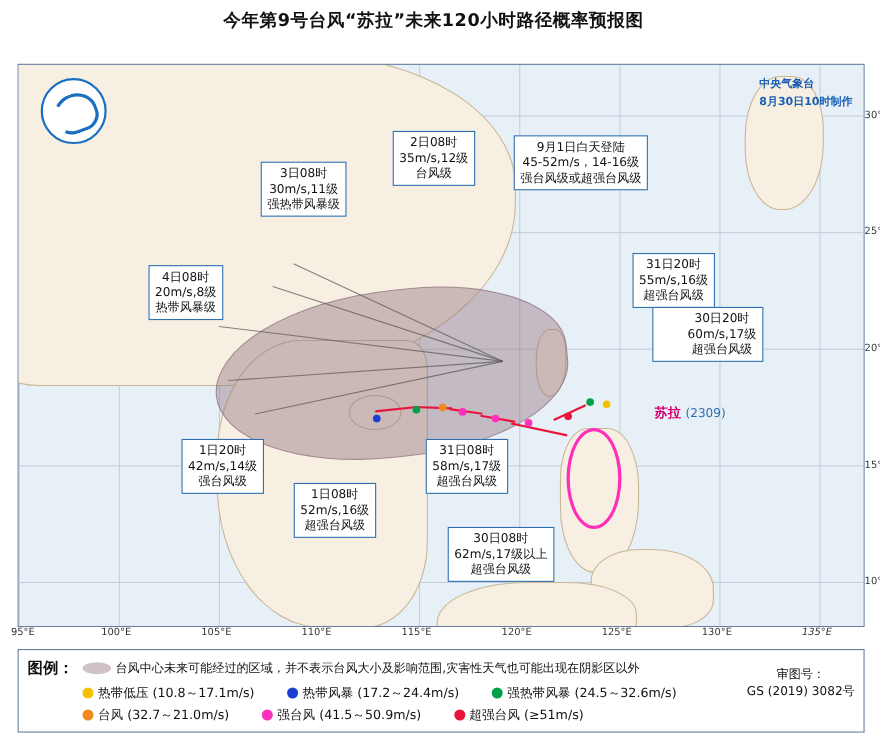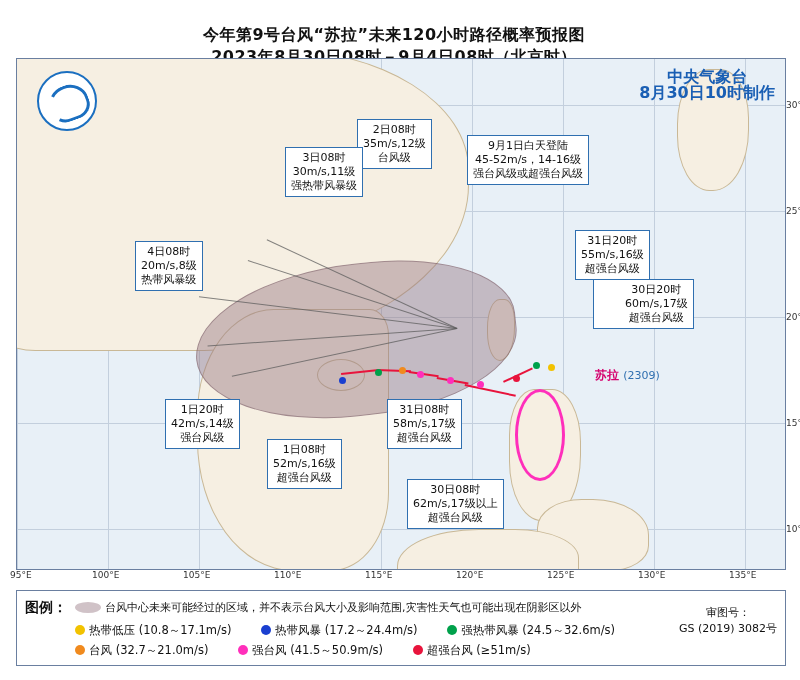--- a/index.html
+++ b/index.html
@@ -5,21 +5,21 @@
   html,body{margin:0;padding:0;}
   body{
     width:800px;height:680px;
     background:#ffffff;
     font-family:"DejaVu Sans","Liberation Sans",sans-serif;
     color:#111;
     position:relative;
     overflow:hidden;
   }
   .title-block{
-    position:absolute;left:0;top:8px;width:788px;text-align:center;margin-top:16px;
+    position:absolute;left:0;top:8px;width:788px;text-align:center;
   }
   .title-line{
     font-size:16px;font-weight:bold;letter-spacing:0.5px;line-height:22px;color:#111;
   }
   .map-frame{
     position:absolute;left:16px;top:58px;width:768px;height:510px;
     border:1px solid #6a7fa0;
     background:#eef3f8;
     overflow:hidden;
   }
@@ -41,22 +41,22 @@
   .logo-badge{
     position:absolute;left:20px;top:12px;width:56px;height:56px;border-radius:50%;
     background:#ffffff;border:2px solid #1b6fc0;
   }
   .logo-badge:after{
     content:"";position:absolute;left:10px;top:12px;width:34px;height:30px;
     border:3px solid #1b6fc0;border-radius:50% 50% 40% 40%;
     border-left-color:transparent;transform:rotate(-20deg);
   }
   .org-text{
-    position:absolute;right:10px;top:10px;text-align:center;
-    color:#1a5fb4;font-size:16px;font-weight:bold;line-height:16px;
+    position:absolute;right:10px;top:10px;text-align:left;
+    color:#1a5fb4;font-size:10px;font-weight:bold;line-height:16px;
   }
   .cone{
     position:absolute;
     background:rgba(150,120,130,0.45);
     border:1px solid rgba(120,90,100,0.5);
   }
   .trackline{position:absolute;background:#e8143c;height:2px;transform-origin:0 0;}
   .pt{position:absolute;width:7px;height:7px;border-radius:50%;}
   .fanline{position:absolute;background:#5c5c5c;height:1px;transform-origin:0 0;opacity:.75;}
   .legend{
@@ -78,21 +78,20 @@
   .storm-label{
     position:absolute;font-size:12px;font-weight:bold;color:#d6006e;
   }
   .storm-label span.code{color:#2f6fb0;font-weight:normal;font-size:11px;}
 </style>
 </head>
 <body>
 
 <div class="title-block">
   <div class="title-line">今年第9号台风“苏拉”未来120小时路径概率预报图</div>
-  <div class="title-line">2023年8月30日08时－9月4日08时（北京时）</div>
 </div>
 
 <div class="map-frame">
   <div class="sea"></div>
 
   <div class="grid-v" style="left:0px"></div>
   <div class="grid-v" style="left:91px"></div>
   <div class="grid-v" style="left:182px"></div>
   <div class="grid-v" style="left:273px"></div>
   <div class="grid-v" style="left:364px"></div>
@@ -151,26 +150,26 @@
   <div class="org-text">
     <div>中央气象台</div>
     <div>8月30日10时制作</div>
   </div>
 
   <div class="callout" style="left:340px;top:60px;text-align:center;">
     <div>2日08时</div>
     <div>35m/s,12级</div>
     <div>台风级</div>
   </div>
-  <div class="callout" style="left:220px;top:88px;margin-left:48px;">
+  <div class="callout" style="left:220px;top:88px;">
     <div>3日08时</div>
     <div>30m/s,11级</div>
     <div>强热带风暴级</div>
   </div>
-  <div class="callout" style="left:450px;top:76px;">
+  <div class="callout" style="left:450px;top:64px;">
     <div>9月1日白天登陆</div>
     <div>45-52m/s，14-16级</div>
     <div>强台风级或超强台风级</div>
   </div>
   <div class="callout" style="left:118px;top:182px;">
     <div>4日08时</div>
     <div>20m/s,8级</div>
     <div>热带风暴级</div>
   </div>
   <div class="callout" style="left:558px;top:132px;margin-top:39px;">
@@ -207,21 +206,21 @@
 
 <div class="bottom-axis">
   <div class="axis-label" style="left:-6px;top:0;">95°E</div>
   <div class="axis-label" style="left:76px;top:0;">100°E</div>
   <div class="axis-label" style="left:167px;top:0;">105°E</div>
   <div class="axis-label" style="left:258px;top:0;">110°E</div>
   <div class="axis-label" style="left:349px;top:0;">115°E</div>
   <div class="axis-label" style="left:440px;top:0;">120°E</div>
   <div class="axis-label" style="left:531px;top:0;">125°E</div>
   <div class="axis-label" style="left:622px;top:0;">130°E</div>
-  <div class="axis-label" style="left:713px;top:0;">135°E</div>
+  <div class="axis-label" style="left:713px;top:0;font-style:italic;">135°E</div>
 </div>
 <div class="right-axis">
   <div class="axis-label" style="left:0;top:42px;">30°N</div>
   <div class="axis-label" style="left:0;top:148px;">25°N</div>
   <div class="axis-label" style="left:0;top:254px;">20°N</div>
   <div class="axis-label" style="left:0;top:360px;">15°N</div>
   <div class="axis-label" style="left:0;top:466px;">10°N</div>
 </div>
 
 <div class="legend">

